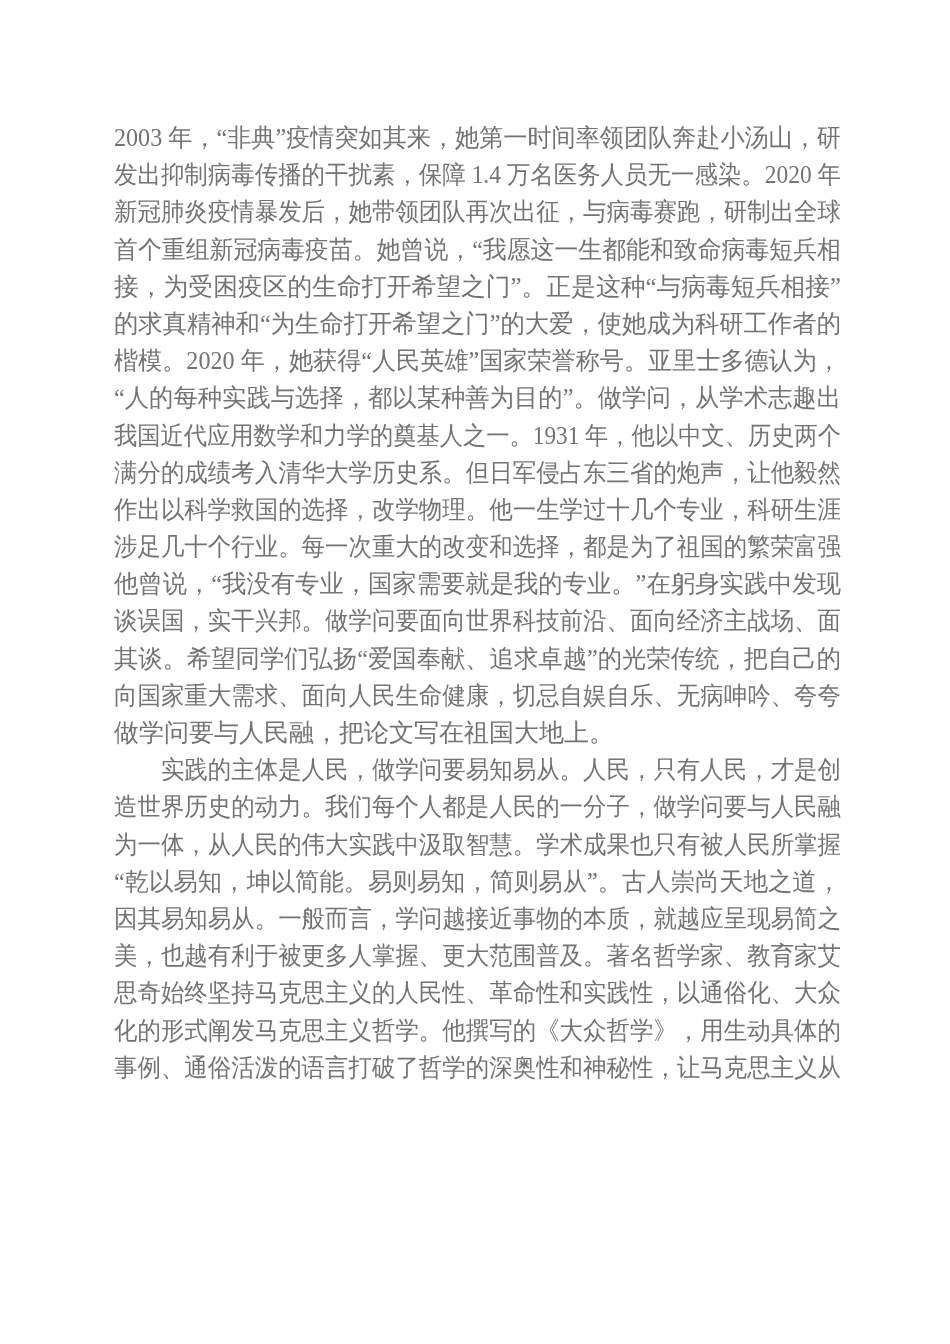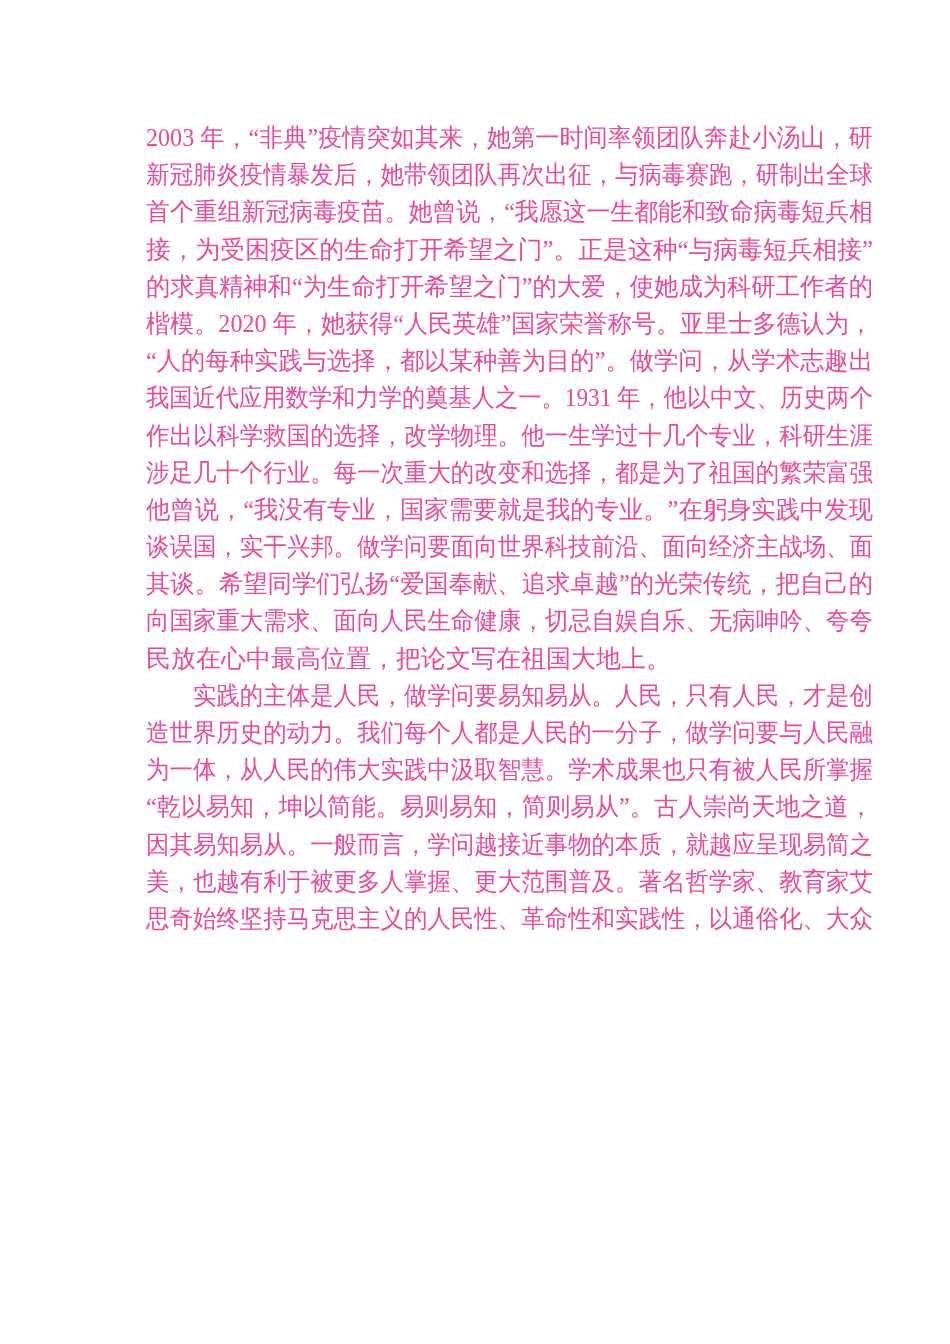--- a/index.html
+++ b/index.html
@@ -39,37 +39,41 @@
     transform-origin: 0 50%;
   }
   .line .ln.indent {
     text-indent: 2em;
   }
 </style>
 </head>
 <body style="background: rgb(255, 255, 255);">
 
 <div class="page">
-  <div class="text-block" id="text-block" style="color: #ec4899; margin-left: 32px;">
+  <div class="text-block" id="text-block" style="color: #737373;">
       <div class="line"><span class="ln" style="transform: scaleX(0.964891);">2003 年，“非典”疫情突如其来，她第一时间率领团队奔赴小汤山，研</span></div>
+      <div class="line"><span class="ln" style="transform: scaleX(0.938065);">发出抑制病毒传播的干扰素，保障 1.4 万名医务人员无一感染。2020 年</span></div>
       <div class="line"><span class="ln" style="transform: scaleX(0.938065);">新冠肺炎疫情暴发后，她带领团队再次出征，与病毒赛跑，研制出全球</span></div>
       <div class="line"><span class="ln" style="transform: scaleX(0.955185);">首个重组新冠病毒疫苗。她曾说，“我愿这一生都能和致命病毒短兵相</span></div>
       <div class="line"><span class="ln" style="transform: scaleX(0.991413);">接，为受困疫区的生命打开希望之门”。正是这种“与病毒短兵相接”</span></div>
       <div class="line"><span class="ln" style="transform: scaleX(0.972962);">的求真精神和“为生命打开希望之门”的大爱，使她成为科研工作者的</span></div>
       <div class="line"><span class="ln" style="transform: scaleX(0.964891);">楷模。2020 年，她获得“人民英雄”国家荣誉称号。亚里士多德认为，</span></div>
       <div class="line"><span class="ln" style="transform: scaleX(0.972962);">“人的每种实践与选择，都以某种善为目的”。做学问，从学术志趣出</span></div>
       <div class="line"><span class="ln" style="transform: scaleX(0.93056);">我国近代应用数学和力学的奠基人之一。1931 年，他以中文、历史两个</span></div>
+      <div class="line"><span class="ln" style="transform: scaleX(0.938065);">满分的成绩考入清华大学历史系。但日军侵占东三省的炮声，让他毅然</span></div>
       <div class="line"><span class="ln" style="transform: scaleX(0.938065);">作出以科学救国的选择，改学物理。他一生学过十几个专业，科研生涯</span></div>
       <div class="line"><span class="ln" style="transform: scaleX(0.938065);">涉足几十个行业。每一次重大的改变和选择，都是为了祖国的繁荣富强</span></div>
       <div class="line"><span class="ln" style="transform: scaleX(0.972962);">他曾说，“我没有专业，国家需要就是我的专业。”在躬身实践中发现</span></div>
       <div class="line"><span class="ln" style="transform: scaleX(0.938065);">谈误国，实干兴邦。做学问要面向世界科技前沿、面向经济主战场、面</span></div>
       <div class="line"><span class="ln" style="transform: scaleX(0.972962);">其谈。希望同学们弘扬“爱国奉献、追求卓越”的光荣传统，把自己的</span></div>
       <div class="line"><span class="ln" style="transform: scaleX(0.938065);">向国家重大需求、面向人民生命健康，切忌自娱自乐、无病呻吟、夸夸</span></div>
-      <div class="line"><span class="ln">民放在心中最高位置，把论文写在祖国大地上。</span></div>
+      <div class="line"><span class="ln">做学问要与人民融，把论文写在祖国大地上。</span></div>
       <div class="line"><span class="ln indent" style="transform: scaleX(0.938065);">实践的主体是人民，做学问要易知易从。人民，只有人民，才是创</span></div>
       <div class="line"><span class="ln" style="transform: scaleX(0.938065);">造世界历史的动力。我们每个人都是人民的一分子，做学问要与人民融</span></div>
       <div class="line"><span class="ln" style="transform: scaleX(0.938065);">为一体，从人民的伟大实践中汲取智慧。学术成果也只有被人民所掌握</span></div>
       <div class="line"><span class="ln" style="transform: scaleX(0.972962);">“乾以易知，坤以简能。易则易知，简则易从”。古人崇尚天地之道，</span></div>
       <div class="line"><span class="ln" style="transform: scaleX(0.938065);">因其易知易从。一般而言，学问越接近事物的本质，就越应呈现易简之</span></div>
       <div class="line"><span class="ln" style="transform: scaleX(0.938065);">美，也越有利于被更多人掌握、更大范围普及。著名哲学家、教育家艾</span></div>
       <div class="line"><span class="ln" style="transform: scaleX(0.938065);">思奇始终坚持马克思主义的人民性、革命性和实践性，以通俗化、大众</span></div>
+      <div class="line"><span class="ln" style="transform: scaleX(0.938065);">化的形式阐发马克思主义哲学。他撰写的《大众哲学》，用生动具体的</span></div>
+      <div class="line"><span class="ln" style="transform: scaleX(0.938065);">事例、通俗活泼的语言打破了哲学的深奥性和神秘性，让马克思主义从</span></div>
     </div>
 </div>
 
 </body></html>

